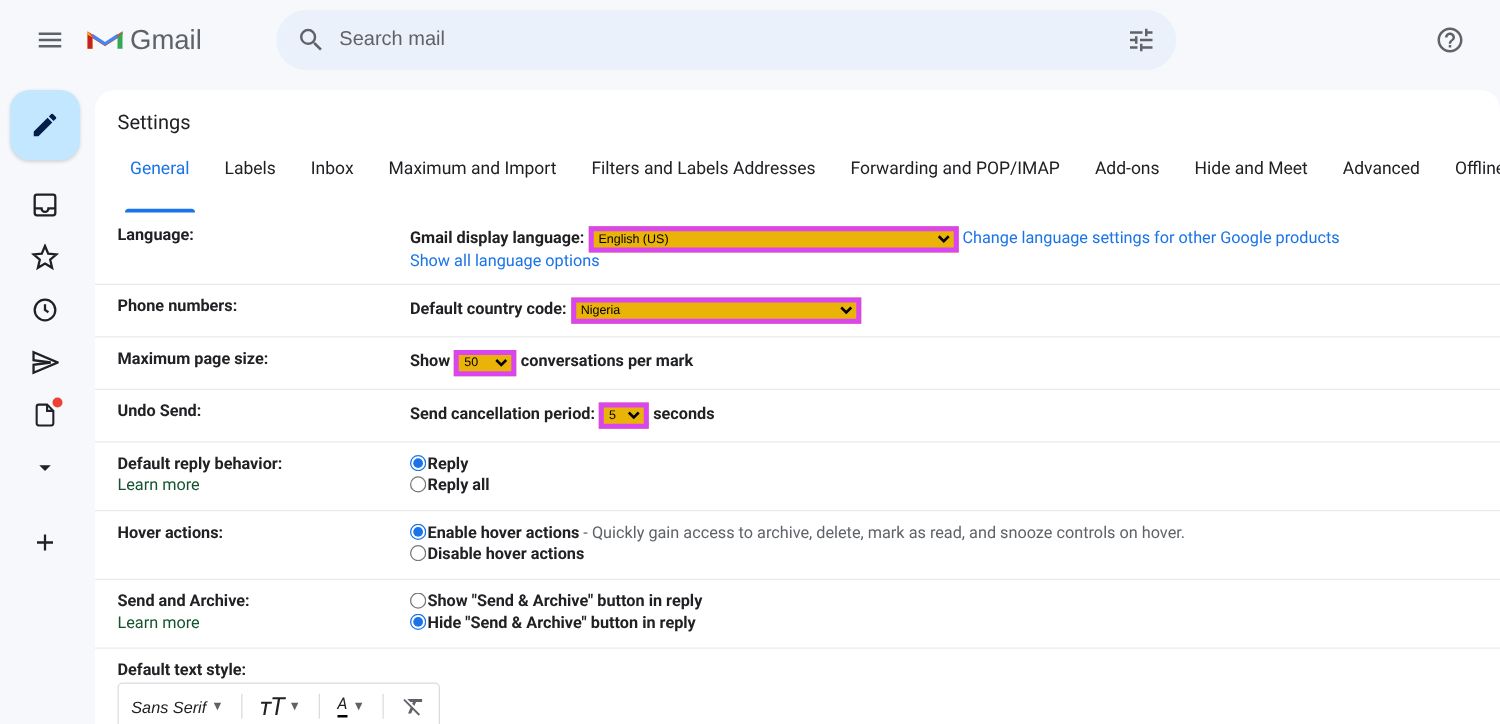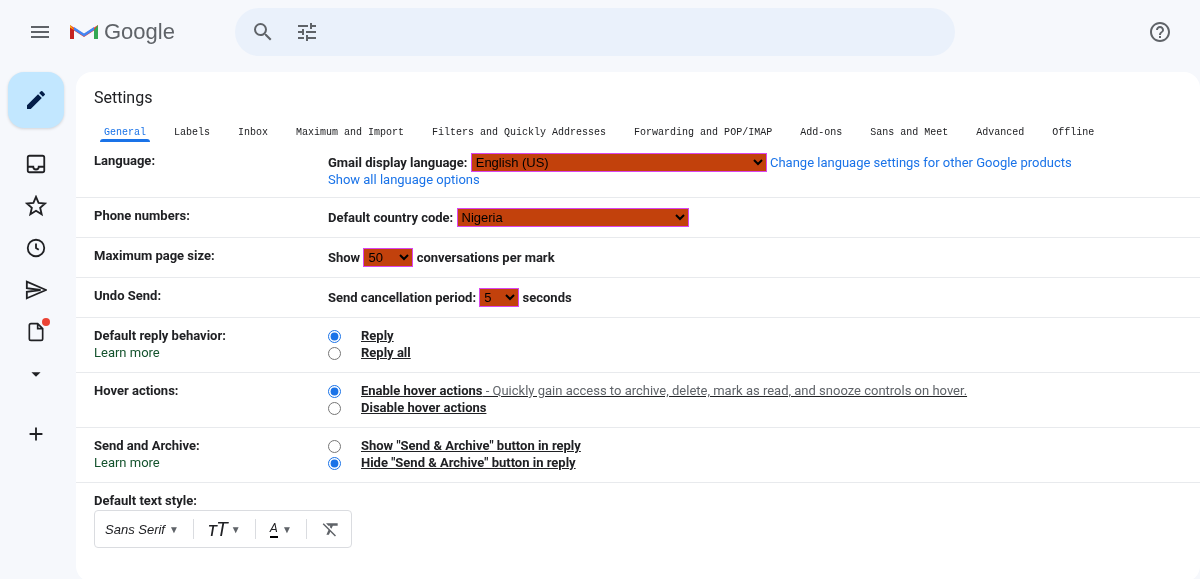--- a/index.html
+++ b/index.html
@@ -28,38 +28,38 @@
     .red-dot { position: absolute; top: -2px; right: -2px; width: 8px; height: 8px; background: #ea4335; border-radius: 50%; }
     .side-more { margin-top: 0; }
     .side-add { margin-top: 18px; }
     
     
     .content { flex: 1; background: #fff; border-radius: 16px; margin: 8px 0 8px 4px; min-height: 510px; position: relative; overflow: hidden; }
     .content-title { font-size: 16px; font-weight: 400; padding: 16px 24px 12px 18px; color: #202124; }
     
     
     .tabs { display: flex; gap: 0; padding: 0 18px; border-bottom: 1px solid transparent; }
-    .tab { padding: 8px 10px 4px 10px; font-size: 10px; color: #202124; cursor: pointer; white-space: nowrap; position: relative; font-family: Liberation Mono, monospace; }
+    .tab { padding: 8px 10px 27px 10px; font-size: 14px; color: #202124; cursor: pointer; white-space: nowrap; position: relative; }
     .tab.active { color: #1a73e8; }
     .tab.active::after { content: ''; position: absolute; bottom: 0; left: 6px; right: 6px; height: 3px; background: #1a73e8; border-radius: 3px 3px 0 0; }
     .tab + .tab { margin-left: 8px; }
     
     
     .settings-body { padding: 0 0 0 0; }
     .srow { display: flex; padding: 10px 18px; border-bottom: 1px solid #e8eaed; font-size: 13px; }
     .srow:first-child { border-top: none; }
     .srow-label { width: 234px; flex-shrink: 0; font-weight: 700; color: #202124; }
     .srow-label .learn { display: block; font-weight: 400; color: #14532d; font-size: 13px; cursor: pointer; margin-top: 2px; }
     .srow-content { flex: 1; color: #202124; }
     .srow-content b { font-weight: 700; }
-    .srow-content select { font-size: 13px; font-family: Arial; background: #c2410c; border: 1px solid #d946ef; }
+    .srow-content select { font-size: 10px; font-family: Arial; background: #eab308; border: 4px solid #d946ef; }
     .srow-content .lang-select { width: 296px; }
     .srow-content .cc-select { width: 232px; }
     .srow-content .link { color: #1a73e8; cursor: pointer; }
-    .srow-content .radio-line { display: flex; align-items: flex-end; gap: 20px; margin-bottom: 2px; text-decoration: underline; }
+    .srow-content .radio-line { display: flex; align-items: flex-start; gap: 1px; margin-bottom: 2px; }
     .srow-content .radio-line input[type=radio] { accent-color: #1a73e8; }
     .srow-content .hint { color: #5f6368; }
     
     
     .tstyle-bar { border: 1px solid #dadce0; border-radius: 4px; display: inline-flex; align-items: center; padding: 6px 10px; gap: 14px; margin-top: 2px; font-style: italic; }
     .tstyle-item { display: flex; align-items: center; gap: 4px; cursor: pointer; }
     .tstyle-font { font-family: Arial; }
     .dropdown-caret { font-size: 10px; color: #5f6368; }
     .font-tt { font-weight: 400; font-size: 20px; letter-spacing: -1px; }
     .underline-a { border-bottom: 2px solid #000; padding-bottom: 1px; font-weight: 400; display:inline-block; line-height:14px; }
@@ -83,28 +83,29 @@
       </svg>
   </div>
   <div class="logo-wrap">
     <svg width="32" height="24" viewBox="0 0 32 24">
       <path fill="#ea4335" d="M2 5 l14 9 14-9 v3 l-14 9 -14-9z"></path>
       <path fill="#fbbc04" d="M2 5 v14 h4 V10z"></path>
       <path fill="#34a853" d="M30 5 v14 h-4 V10z"></path>
       <path fill="#c5221f" d="M2 19 h4 V10 l-4-2.5z"></path>
       <path fill="#4285f4" d="M6 10 l10 6.5 10-6.5 V7 l-10 6.5 L6 7z"></path>
     </svg>
-    <span class="gmail-text">Google</span>
+    <span class="gmail-text">Gmail</span>
   </div>
   <div class="search-bar">
     <div class="search-icon-wrap">
       <svg width="24" height="24" viewBox="0 0 24 24">
           <path fill="#5f6368" d="M15.5 14h-.79l-.28-.27A6.471 6.471 0 0016 9.5 6.5 6.5 0 109.5 16c1.61 0 3.09-.59 4.23-1.57l.27.28v.79l5 4.99L20.49 19l-4.99-5zm-6 0C7.01 14 5 11.99 5 9.5S7.01 5 9.5 5 14 7.01 14 9.5 11.99 14 9.5 14z"></path>
         </svg>
     </div>
+    <input class="search-input" type="text" placeholder="Search mail" style="">
     <div class="tune-icon-wrap">
       <svg width="24" height="24" viewBox="0 0 24 24">
           <path fill="#5f6368" d="M3 17v2h6v-2H3zM3 5v2h10V5H3zm10 16v-2h8v-2h-8v-2h-2v6h2zM7 9v2H3v2h4v2h2V9H7zm14 4v-2H11v2h10zm-6-4h2V7h4V5h-4V3h-2v6z"></path>
         </svg>
     </div>
   </div>
   <div class="header-right">
     <div class="help-icon-wrap">
       <svg width="24" height="24" viewBox="0 0 24 24">
           <path fill="#5f6368" d="M11 18h2v-2h-2v2zm1-16C6.48 2 2 6.48 2 12s4.48 10 10 10 10-4.48 10-10S17.52 2 12 2zm0 18c-4.41 0-8-3.59-8-8s3.59-8 8-8 8 3.59 8 8-3.59 8-8 8zm0-14c-2.21 0-4 1.79-4 4h2c0-1.1.9-2 2-2s2 .9 2 2c0 2-3 1.75-3 5h2c0-2.25 3-2.5 3-5 0-2.21-1.79-4-4-4z"></path>
@@ -161,24 +162,24 @@
   </div>
 
   <div class="content">
     <div class="content-title">Settings</div>
 
     <div class="tabs">
       <div class="tab active">General</div>
       <div class="tab">Labels</div>
       <div class="tab">Inbox</div>
       <div class="tab">Maximum and Import</div>
-      <div class="tab">Filters and Quickly Addresses</div>
+      <div class="tab">Filters and Labels Addresses</div>
       <div class="tab">Forwarding and POP/IMAP</div>
       <div class="tab">Add-ons</div>
-      <div class="tab">Sans and Meet</div>
+      <div class="tab">Hide and Meet</div>
       <div class="tab">Advanced</div>
       <div class="tab">Offline</div>
 
     </div>
 
     <div class="settings-body">
 
       <div class="srow">
         <div class="srow-label">Language:</div>
         <div class="srow-content">

